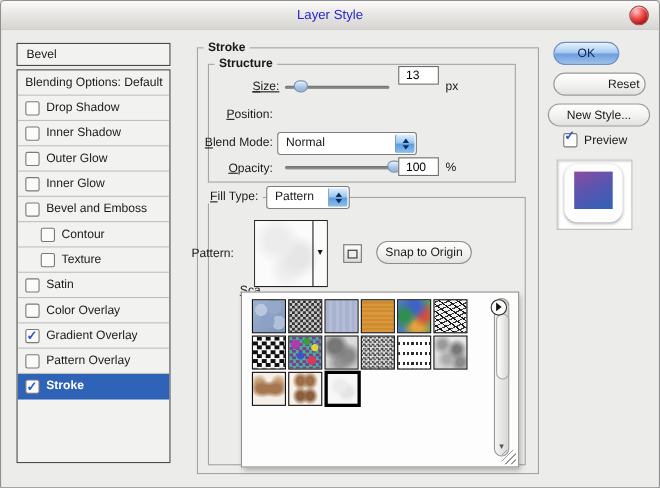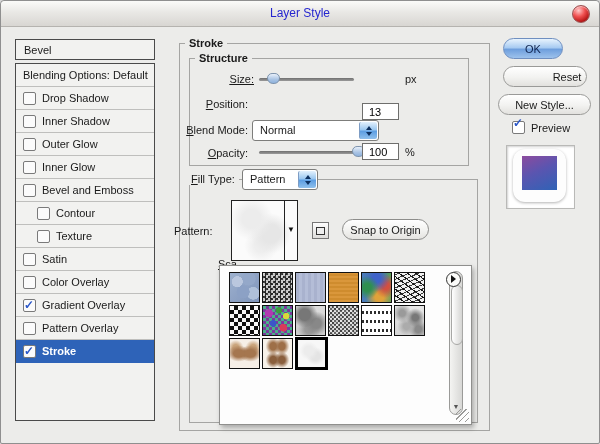--- a/index.html
+++ b/index.html
@@ -143,21 +143,21 @@
   <div class="grp grp-stroke"></div>
   <div class="legend lg-stroke">Stroke</div>
 
   <div class="grp grp-structure"></div>
   <div class="legend lg-structure">Structure</div>
 
   <div class="flabel mn" style="left:190px;top:72px;width:63px;text-decoration:underline;">Size:</div>
   <div class="sld" style="left:258px;top:77px;width:95px;">
     <div class="thumb" id="size-thumb" style="left: 8%;"></div>
   </div>
-  <input class="numfield" style="left: 361px; top: 59px; margin-top: 43px;" value="13">
+  <input class="numfield" style="left: 361px; top: 59px;" value="13">
   <div class="unit" style="left:404px;top:72px;">px</div>
 
   <div class="flabel mn" style="left:178px;top:97px;width:69px;">Position:</div>
 
   <div class="flabel mn" style="left:178px;top:123px;width:69px;">Blend Mode:</div>
   <div class="dd" style="left:251px;top:119px;width:127px;padding-left:22px;">
     <span class="ddval">Normal</span>
     <span class="stepper">
         <span class="tri-up"></span>
         <span class="tri-dn"></span>

